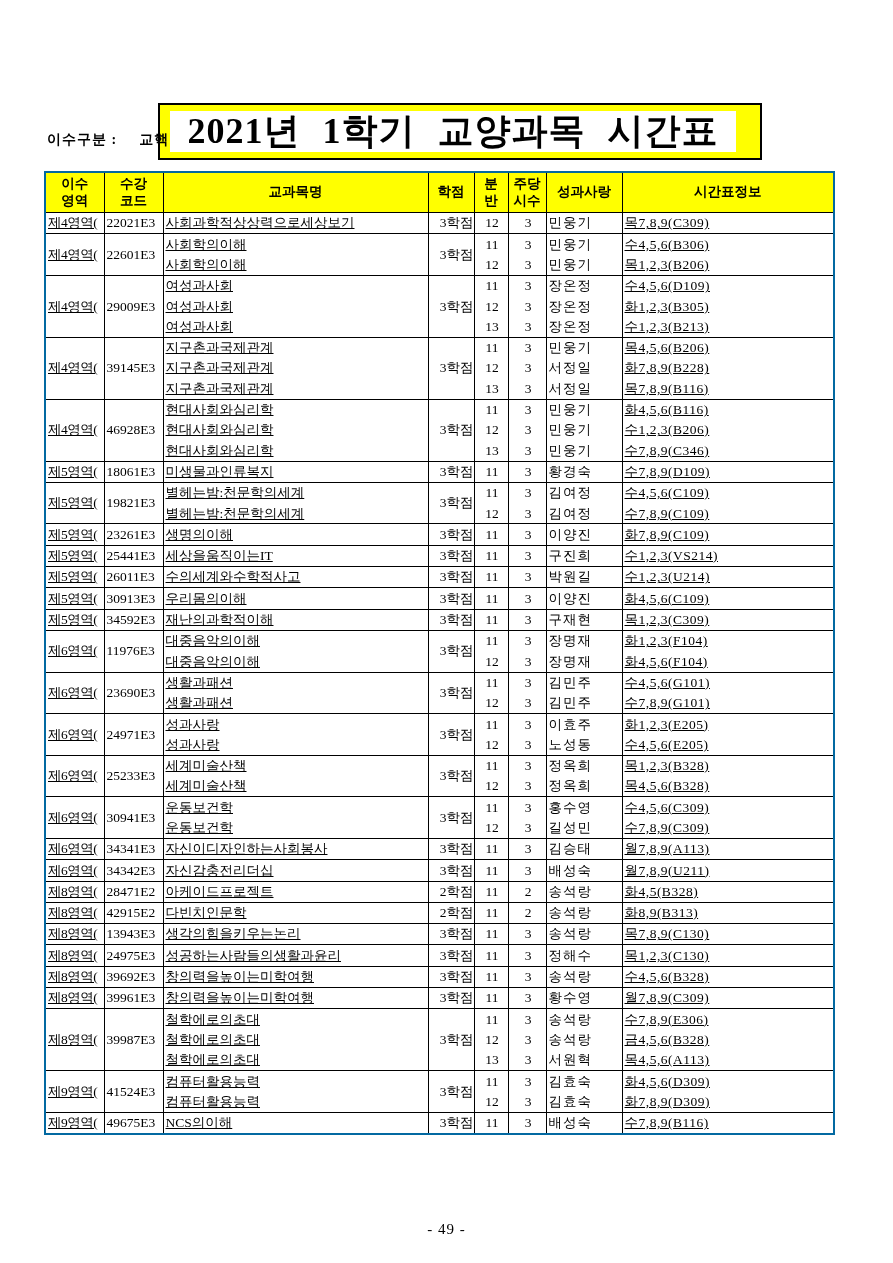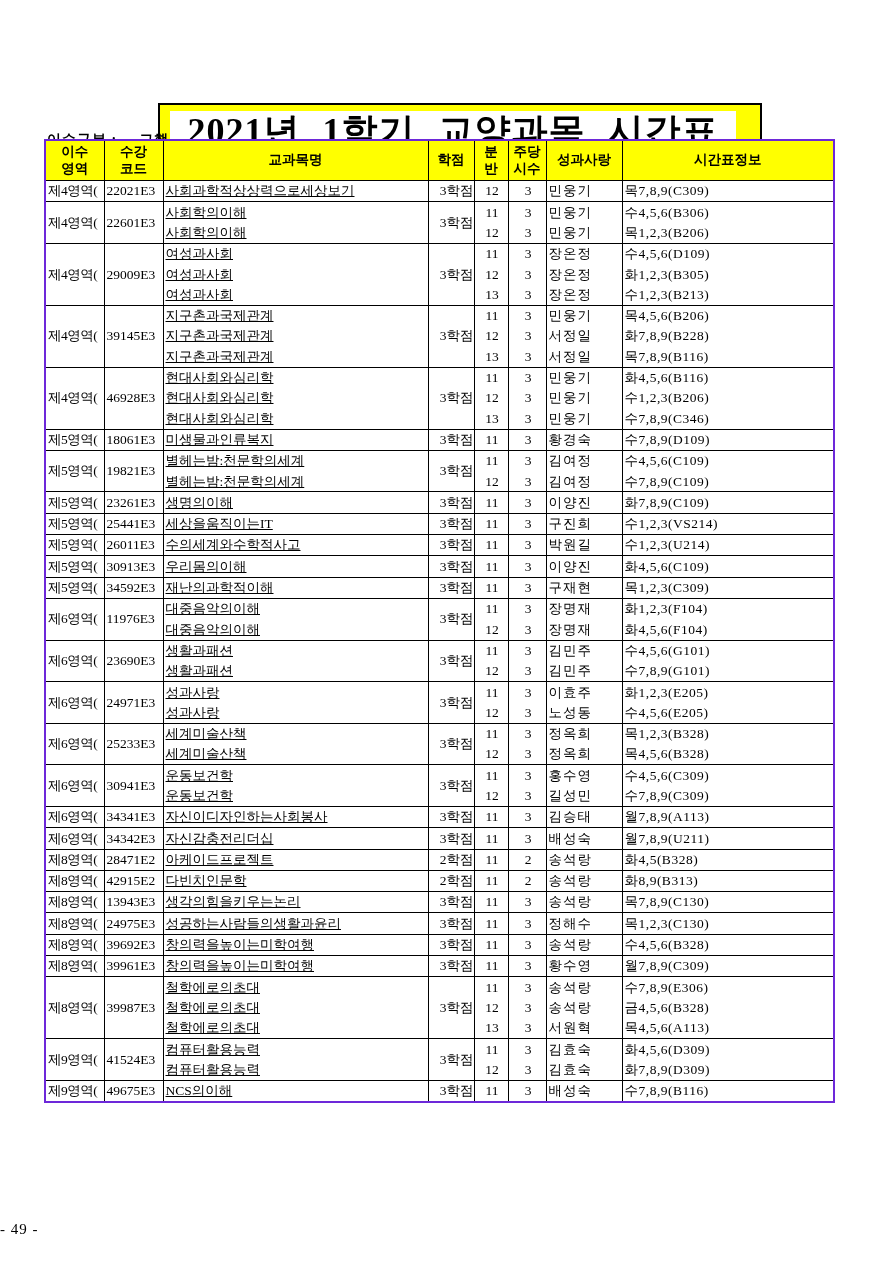--- a/index.html
+++ b/index.html
@@ -19,47 +19,47 @@
     font-size:36px;font-weight:bold;letter-spacing:1px;word-spacing:12px;white-space:nowrap;
   }
   
   .completion{
     position:absolute;left:47px;top:131px;font-size:14px;font-weight:bold;
     letter-spacing:1px;
   }
   .completion .val{margin-left:22px;}
   
   table.tt{
-    position:absolute;left:44px;top:139px;width:791px;
+    position:absolute;left:44px;top:171px;width:791px;
     border-collapse:collapse;table-layout:fixed;
-    border:2px solid #6d28d9;
+    border:2px solid #0369a1;
   }
   table.tt th{
     background:#ffff00;border:1px solid #000;
     font-size:13.5px;font-weight:bold;line-height:1.25;
     height:39px;padding:0;text-align:center;vertical-align:middle;
   }
   table.tt td{
     border-left:1px solid #000;border-right:1px solid #000;
     font-size:13.5px;height:20.3px;padding:0 0 0 2px;
     vertical-align:middle;white-space:nowrap;overflow:hidden;
     line-height:1;
   }
   table.tt tr.group-start td{border-top:1px solid #000;}
-  td.c-area{letter-spacing:-0.5px;padding-left:1px;}
+  td.c-area{letter-spacing:-0.5px;padding-left:1px;text-decoration:underline;}
   td.c-code{padding-left:0;}
   td.c-name{padding-left:3px;text-decoration:underline;}
   td.c-credit{text-align:right;padding-left:0;}
   td.c-section{text-align:center;padding-left:0;margin-top:6px;}
   td.c-hours{text-align:center;padding-left:0;}
   td.c-prof{padding-left:5px;letter-spacing:1px;}
-  td.c-time{padding-left:9px;letter-spacing:0.5px;}
+  td.c-time{padding-left:9px;letter-spacing:0.5px;text-decoration:underline;}
   
   .page-number{
-    position:absolute;left:0;right:0;top:1221px;text-align:left;
+    position:absolute;left:0;right:0;top:1221px;text-align:center;
     font-size:15px;letter-spacing:1px;
   }
 </style>
 </head>
 <body>
 
 <div class="banner">
   <div class="banner-inner">2021년 1학기 교양과목 시간표</div>
 </div>
 

